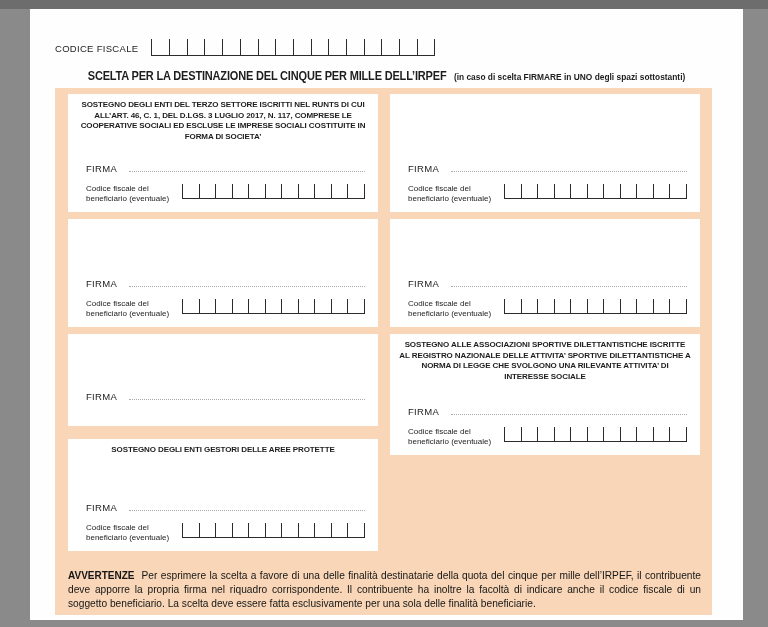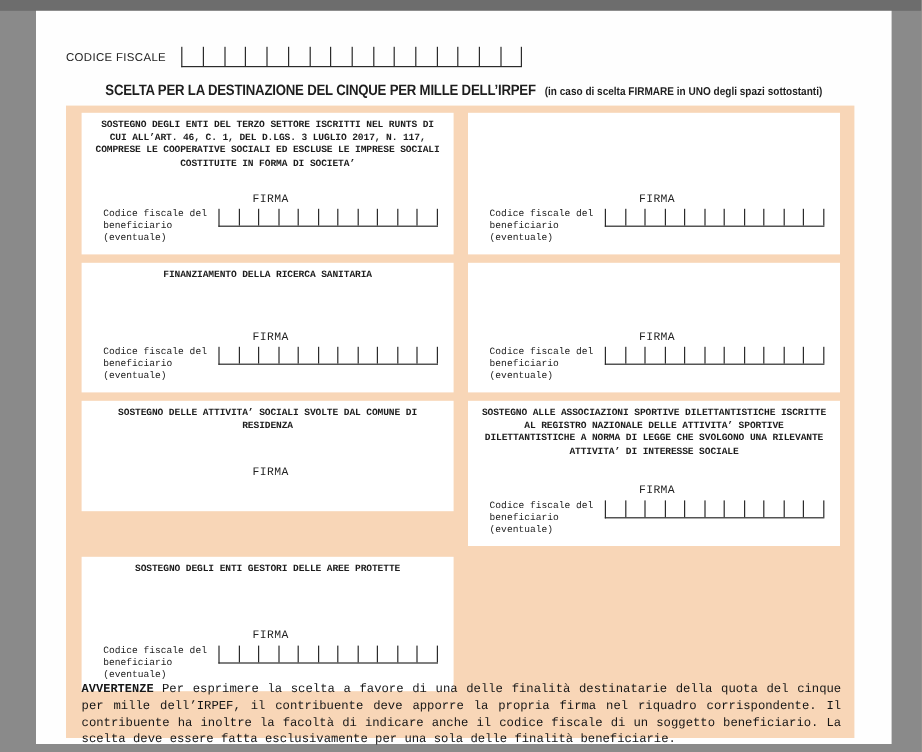--- a/index.html
+++ b/index.html
@@ -16,35 +16,35 @@
   .comb .cell { flex:1; border-right:1.2px solid #2b2b2b; }
   .cf-comb { width:284px; height:17px; margin-left:13px; }
 
   
   .title-row { position:absolute; top:57px; left:0; width:713px; text-align:center;
                white-space:nowrap; transform:scaleX(.88); transform-origin:50% 50%; }
   .main-title { font-weight:bold; font-size:12.5px; letter-spacing:-.2px; }
   .title-note { font-weight:bold; font-size:9.5px; margin-left:4px; }
 
   
-  .peach { position:absolute; left:25px; top:79px; width:657px; height:527px; background:#f8d6b7;font-family:Liberation Mono, monospace; }
+  .peach { position:absolute; left:25px; top:79px; width:657px; height:527px; background:#f8d6b7; }
 
   .choice-box { position:absolute; background:#fff; }
   .b1 { left:13px;  top:6px;   width:310px; height:118px; }
   .b2 { left:335px; top:6px;   width:310px; height:118px; }
   .b3 { left:13px;  top:131px; width:310px; height:108px; }
   .b4 { left:335px; top:131px; width:310px; height:108px; }
   .b5 { left:13px;  top:246px; width:310px; height:92px;  }
   .b6 { left:335px; top:246px; width:310px; height:121px; }
-  .b7 { left:13px;  top:376px; width:310px; height:112px; }
+  .b7 { left:13px;  top:351px; width:310px; height:112px; }
 
   .box-title { padding:6px 9px 0; text-align:center; font-weight:bold;
                font-size:8px; line-height:1.32; letter-spacing:-.1px; }
   .firma-row { position:absolute; left:18px; right:13px; bottom:38px;
-               display:flex; align-items:center;flex-direction:column; }
+               display:flex; align-items:flex-end; }
   .b5 .firma-row { bottom:24px; }
   .firma-label { font-size:9.5px; letter-spacing:.3px; color:#222; }
   .dotline { flex:1; border-bottom:1.6px dotted #a8a8a8; margin-left:12px; margin-bottom:2px; height:2px; }
   .ben-row { position:absolute; left:18px; right:13px; bottom:8px;
              display:flex; align-items:flex-start; }
   .ben-label { width:96px; flex:none; font-size:8px; line-height:1.25; color:#222; }
   .ben-comb { flex:1; height:15px; }
 
   
   .avvertenze { position:absolute; left:13px; top:481px; width:633px;
@@ -135,21 +135,20 @@
               <span class="cell"></span>
               <span class="cell"></span>
               <span class="cell"></span>
               <span class="cell"></span>
               <span class="cell"></span>
             </div>
         </div>
       </div>
 
       <div class="choice-box b3">
-        <div class="box-title">FINANZIAMENTO DELLA RICERCA SANITARIA</div>
         <div class="firma-row">
           <span class="firma-label">FIRMA</span>
           <span class="dotline"></span>
         </div>
         <div class="ben-row">
           <div class="ben-label">
             <div>Codice fiscale del</div>
             <div>beneficiario (eventuale)</div>
           </div>
           <div class="comb ben-comb">
@@ -188,21 +187,20 @@
               <span class="cell"></span>
               <span class="cell"></span>
               <span class="cell"></span>
               <span class="cell"></span>
               <span class="cell"></span>
             </div>
         </div>
       </div>
 
       <div class="choice-box b5">
-        <div class="box-title">SOSTEGNO DELLE ATTIVITA’ SOCIALI SVOLTE DAL COMUNE DI RESIDENZA</div>
         <div class="firma-row">
           <span class="firma-label">FIRMA</span>
           <span class="dotline"></span>
         </div>
       </div>
 
       <div class="choice-box b6">
         <div class="box-title">SOSTEGNO ALLE ASSOCIAZIONI SPORTIVE DILETTANTISTICHE ISCRITTE AL REGISTRO NAZIONALE DELLE ATTIVITA’ SPORTIVE DILETTANTISTICHE A NORMA DI LEGGE CHE SVOLGONO UNA RILEVANTE ATTIVITA’ DI INTERESSE SOCIALE</div>
         <div class="firma-row">
           <span class="firma-label">FIRMA</span>

